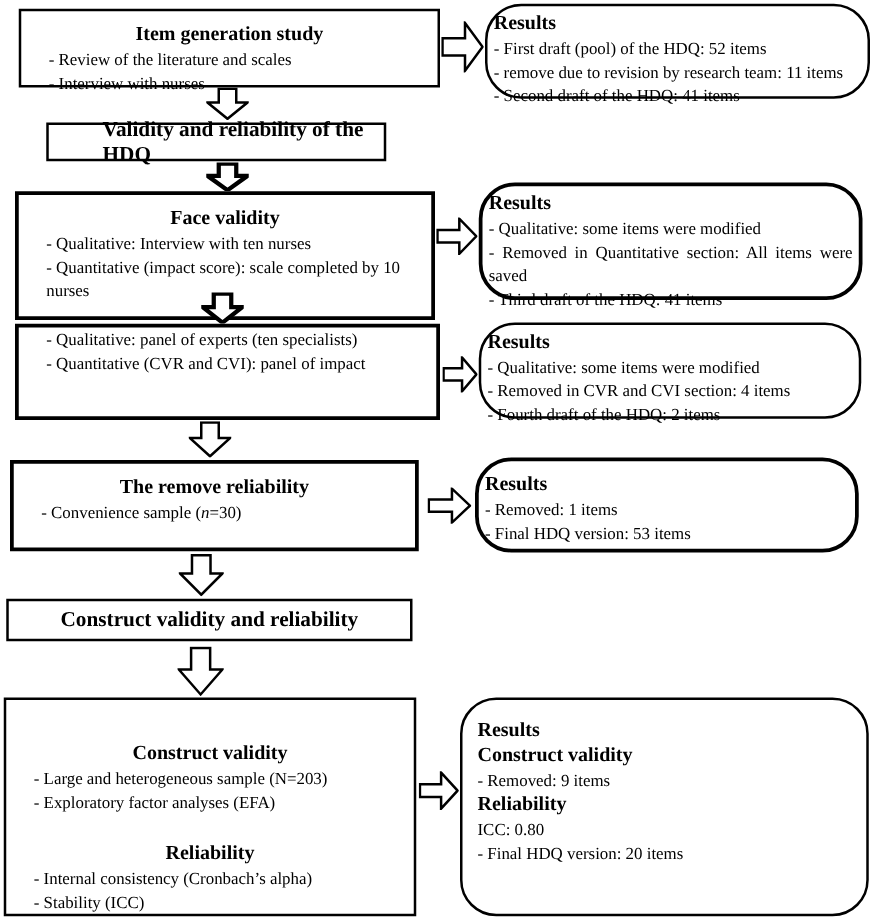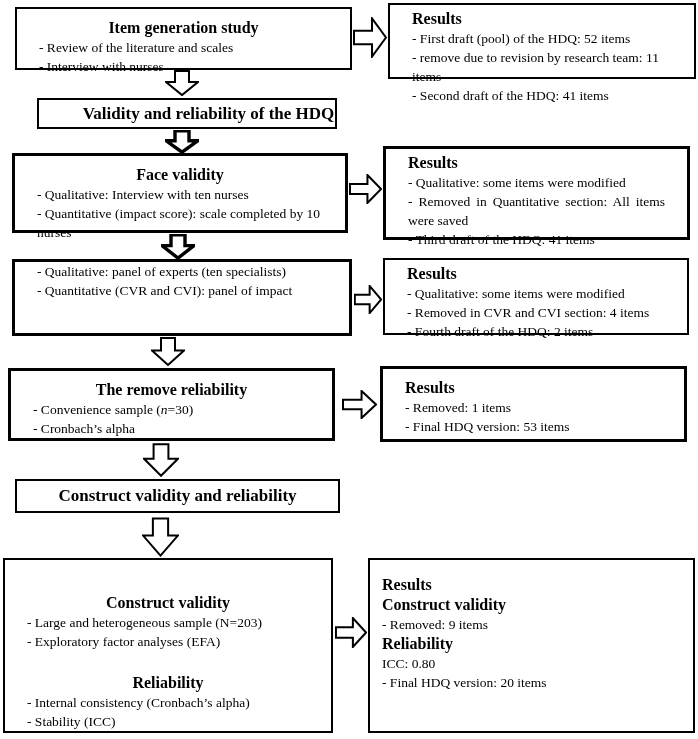--- a/index.html
+++ b/index.html
@@ -15,21 +15,21 @@
     font-weight:700; font-size:16px; line-height:20px; text-align:center;
     margin-top:9px;
   }
   .bullets { font-size:13.5px; line-height:19px; padding:0 22px; }
   .bullet { white-space:normal; }
   .justify { text-align:justify; }
   .center-line {
     display:flex; align-items:center; justify-content:center;
     font-weight:700; font-size:17px;
   }
-  .results-box { padding:4px 22px; }
+  .results-box { padding:4px 5px;border-radius:29px; }
   .results-title { font-weight:700; font-size:16px; line-height:20px; }
   .results-lines { font-size:13.5px; line-height:19px; }
   .sub-head { font-weight:700; font-size:16px; line-height:20px; }
   .arrow { position:absolute; }
   .arrow svg { display:block; }
   .arrow polygon { fill:#ffffff; stroke:#000000; stroke-linejoin:miter; }
   .thin-a polygon { stroke-width:2; vector-effect:non-scaling-stroke; }
   .thick-a polygon { stroke-width:3.4; vector-effect:non-scaling-stroke; }
   .it { font-style:italic; }
   .big-section-title { font-weight:700; font-size:16px; line-height:20px; text-align:center; }
@@ -61,31 +61,31 @@
       <div class="bullet">- Second draft of the HDQ: 41 items</div>
     </div>
   </div>
 
   <div class="arrow thin-a" style="left:165px; top:70px;">
     <svg width="34" height="26" viewBox="0 0 34 28" preserveAspectRatio="none">
       <polygon points="10,1 24,1 24,13 33,13 17,27 1,13 10,13"></polygon>
     </svg>
   </div>
 
-  <div class="box center-line" style="left:37px; top:98px; width:300px; height:31px;padding-left:43px;">
+  <div class="box center-line" style="left:37px; top:98px; width:272px; height:31px;padding-left:43px;">
     <span>Validity and reliability of the HDQ</span>
   </div>
 
   <div class="arrow thick-a" style="left:165px; top:130px;">
     <svg width="34" height="23" viewBox="0 0 34 28" preserveAspectRatio="none">
       <polygon points="10,1 24,1 24,13 33,13 17,27 1,13 10,13"></polygon>
     </svg>
   </div>
 
-  <div class="box thick" style="left:12px; top:153px; width:336px; height:80px;">
+  <div class="box thick" style="left:12px; top:153px; width:336px; height:103px;">
     <div class="title">Face validity</div>
     <div class="bullets">
       <div class="bullet">- Qualitative: Interview with ten nurses</div>
       <div class="bullet">- Quantitative (impact score): scale completed by 10 nurses</div>
     </div>
   </div>
 
   <div class="arrow thin-a" style="left:349px; top:174px;">
     <svg width="33" height="30" viewBox="0 0 34 30" preserveAspectRatio="none">
       <polygon points="1,10 19,10 19,1 33,15 19,29 19,20 1,20"></polygon>
@@ -132,21 +132,20 @@
   <div class="arrow thin-a" style="left:151px; top:337px;">
     <svg width="34" height="29" viewBox="0 0 34 28" preserveAspectRatio="none">
       <polygon points="10,1 24,1 24,13 33,13 17,27 1,13 10,13"></polygon>
     </svg>
   </div>
 
   <div class="box thick" style="left:8px; top:368px; width:327px; height:73px;">
     <div class="title">The remove reliability</div>
     <div class="bullets">
       <div class="bullet"><span>- Convenience sample (</span><span class="it">n</span><span>=30)</span></div>
-      <div class="bullet">- Cronbach’s alpha</div>
     </div>
   </div>
 
   <div class="arrow thin-a" style="left:342px; top:390px;">
     <svg width="35" height="29" viewBox="0 0 34 30" preserveAspectRatio="none">
       <polygon points="1,10 19,10 19,1 33,15 19,29 19,20 1,20"></polygon>
     </svg>
   </div>
 
   <div class="box thick results-box" style="left:380px; top:366px; width:307px; height:76px; padding-top:9px;">
@@ -156,21 +155,21 @@
       <div class="bullet">- Final HDQ version: 53 items</div>
     </div>
   </div>
 
   <div class="arrow thin-a" style="left:143px; top:443px;">
     <svg width="36" height="34" viewBox="0 0 34 28" preserveAspectRatio="none">
       <polygon points="10,1 24,1 24,13 33,13 17,27 1,13 10,13"></polygon>
     </svg>
   </div>
 
-  <div class="box center-line" style="left:15px; top:479px; width:325px; height:34px;">
+  <div class="box center-line" style="left:5px; top:479px; width:325px; height:34px;">
     <span>Construct validity and reliability</span>
   </div>
 
   <div class="arrow thin-a" style="left:142px; top:517px;">
     <svg width="37" height="40" viewBox="0 0 34 28" preserveAspectRatio="none">
       <polygon points="10,1 24,1 24,13 33,13 17,27 1,13 10,13"></polygon>
     </svg>
   </div>
 
   <div class="box" style="left:3px; top:558px; width:330px; height:175px; padding-top:33px;">

